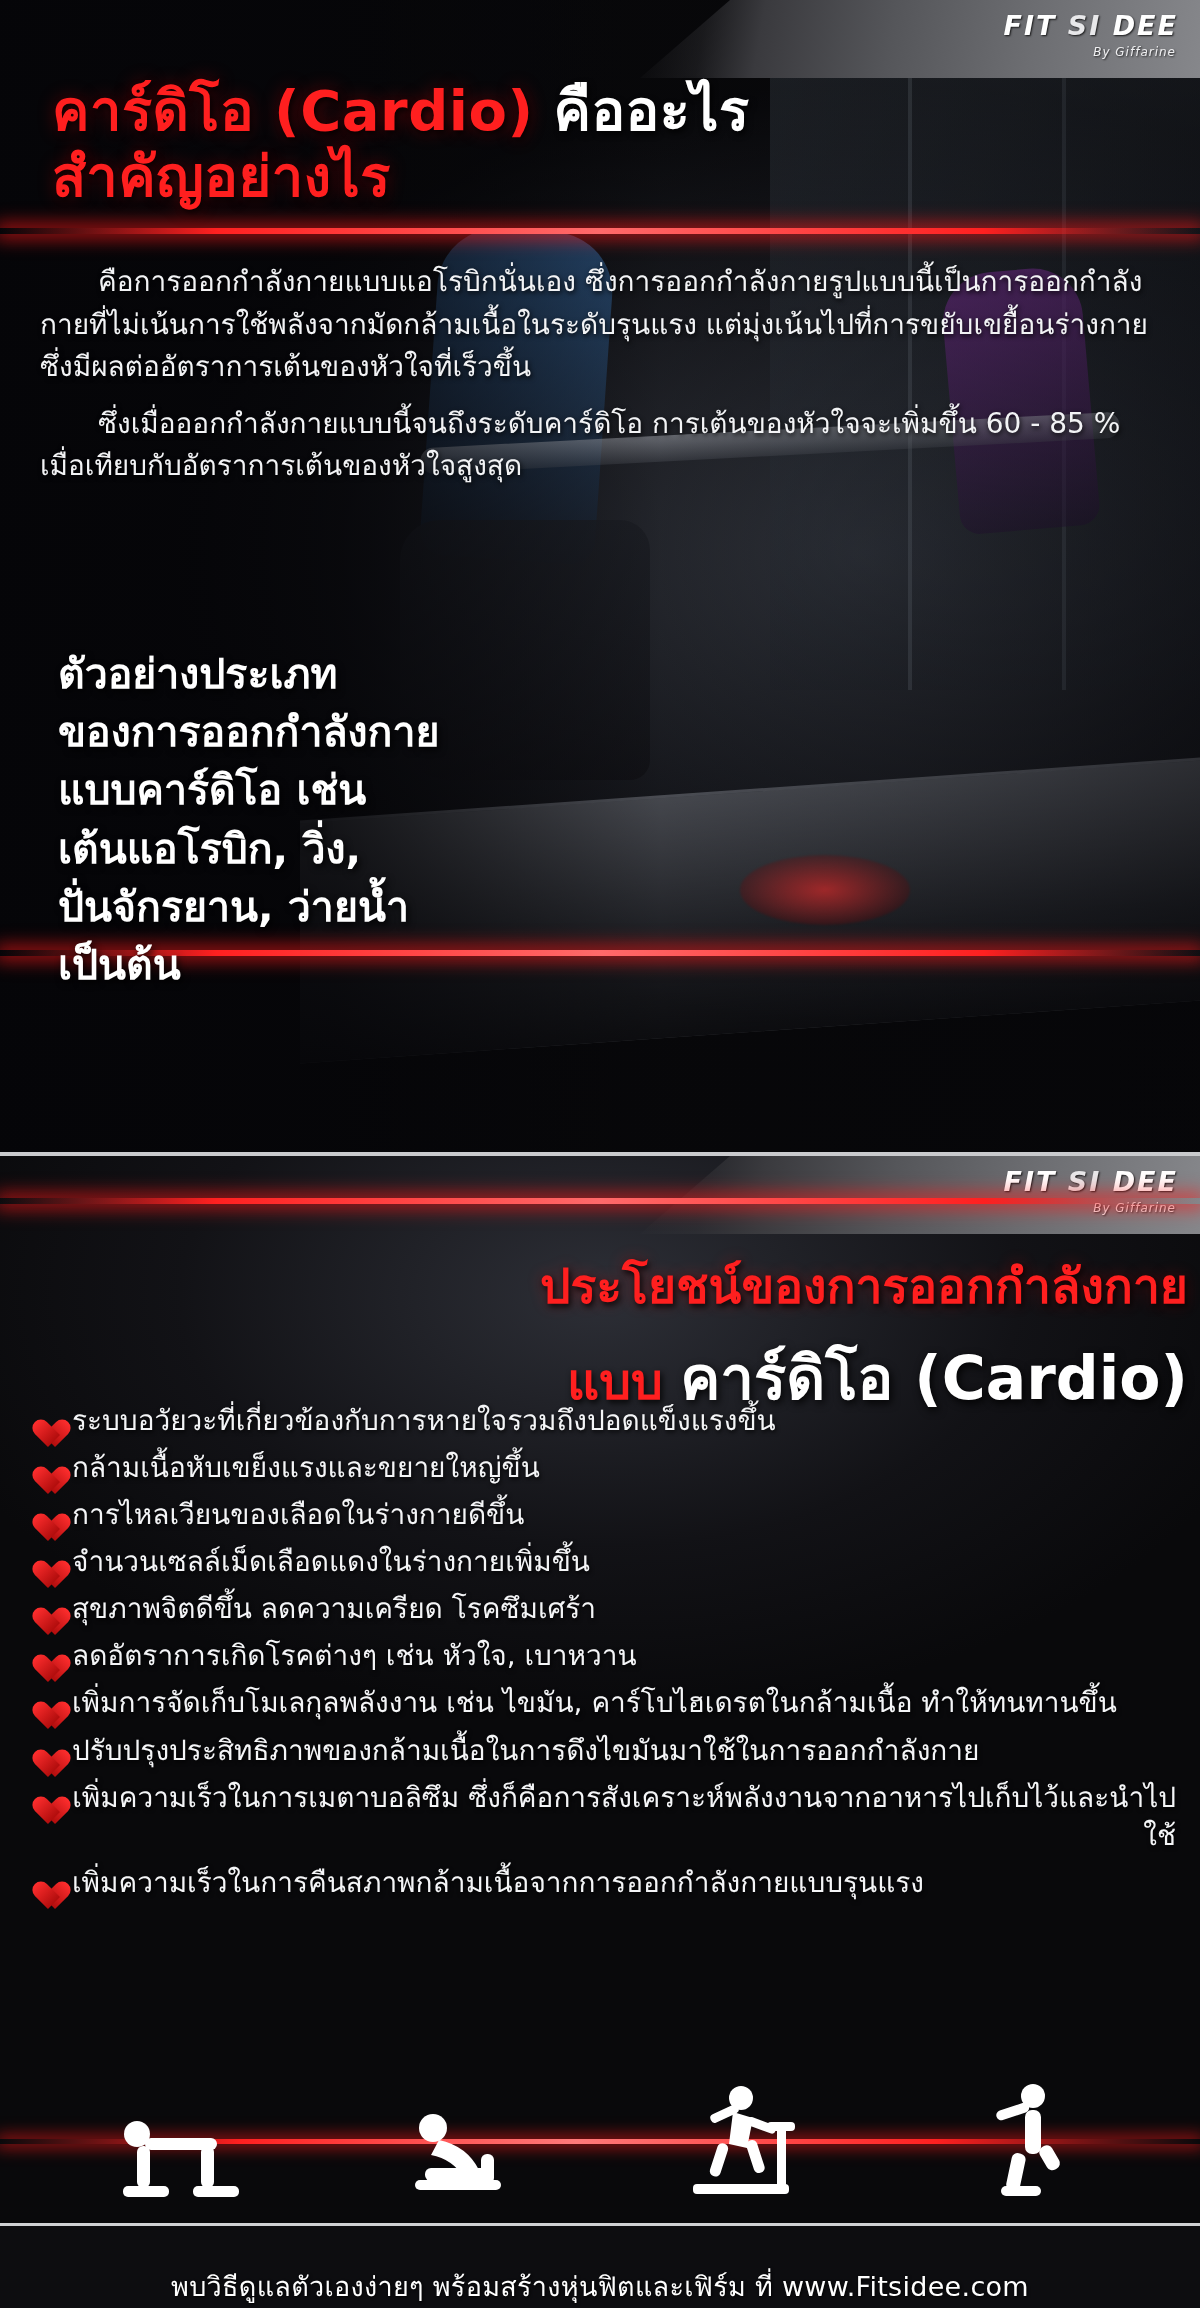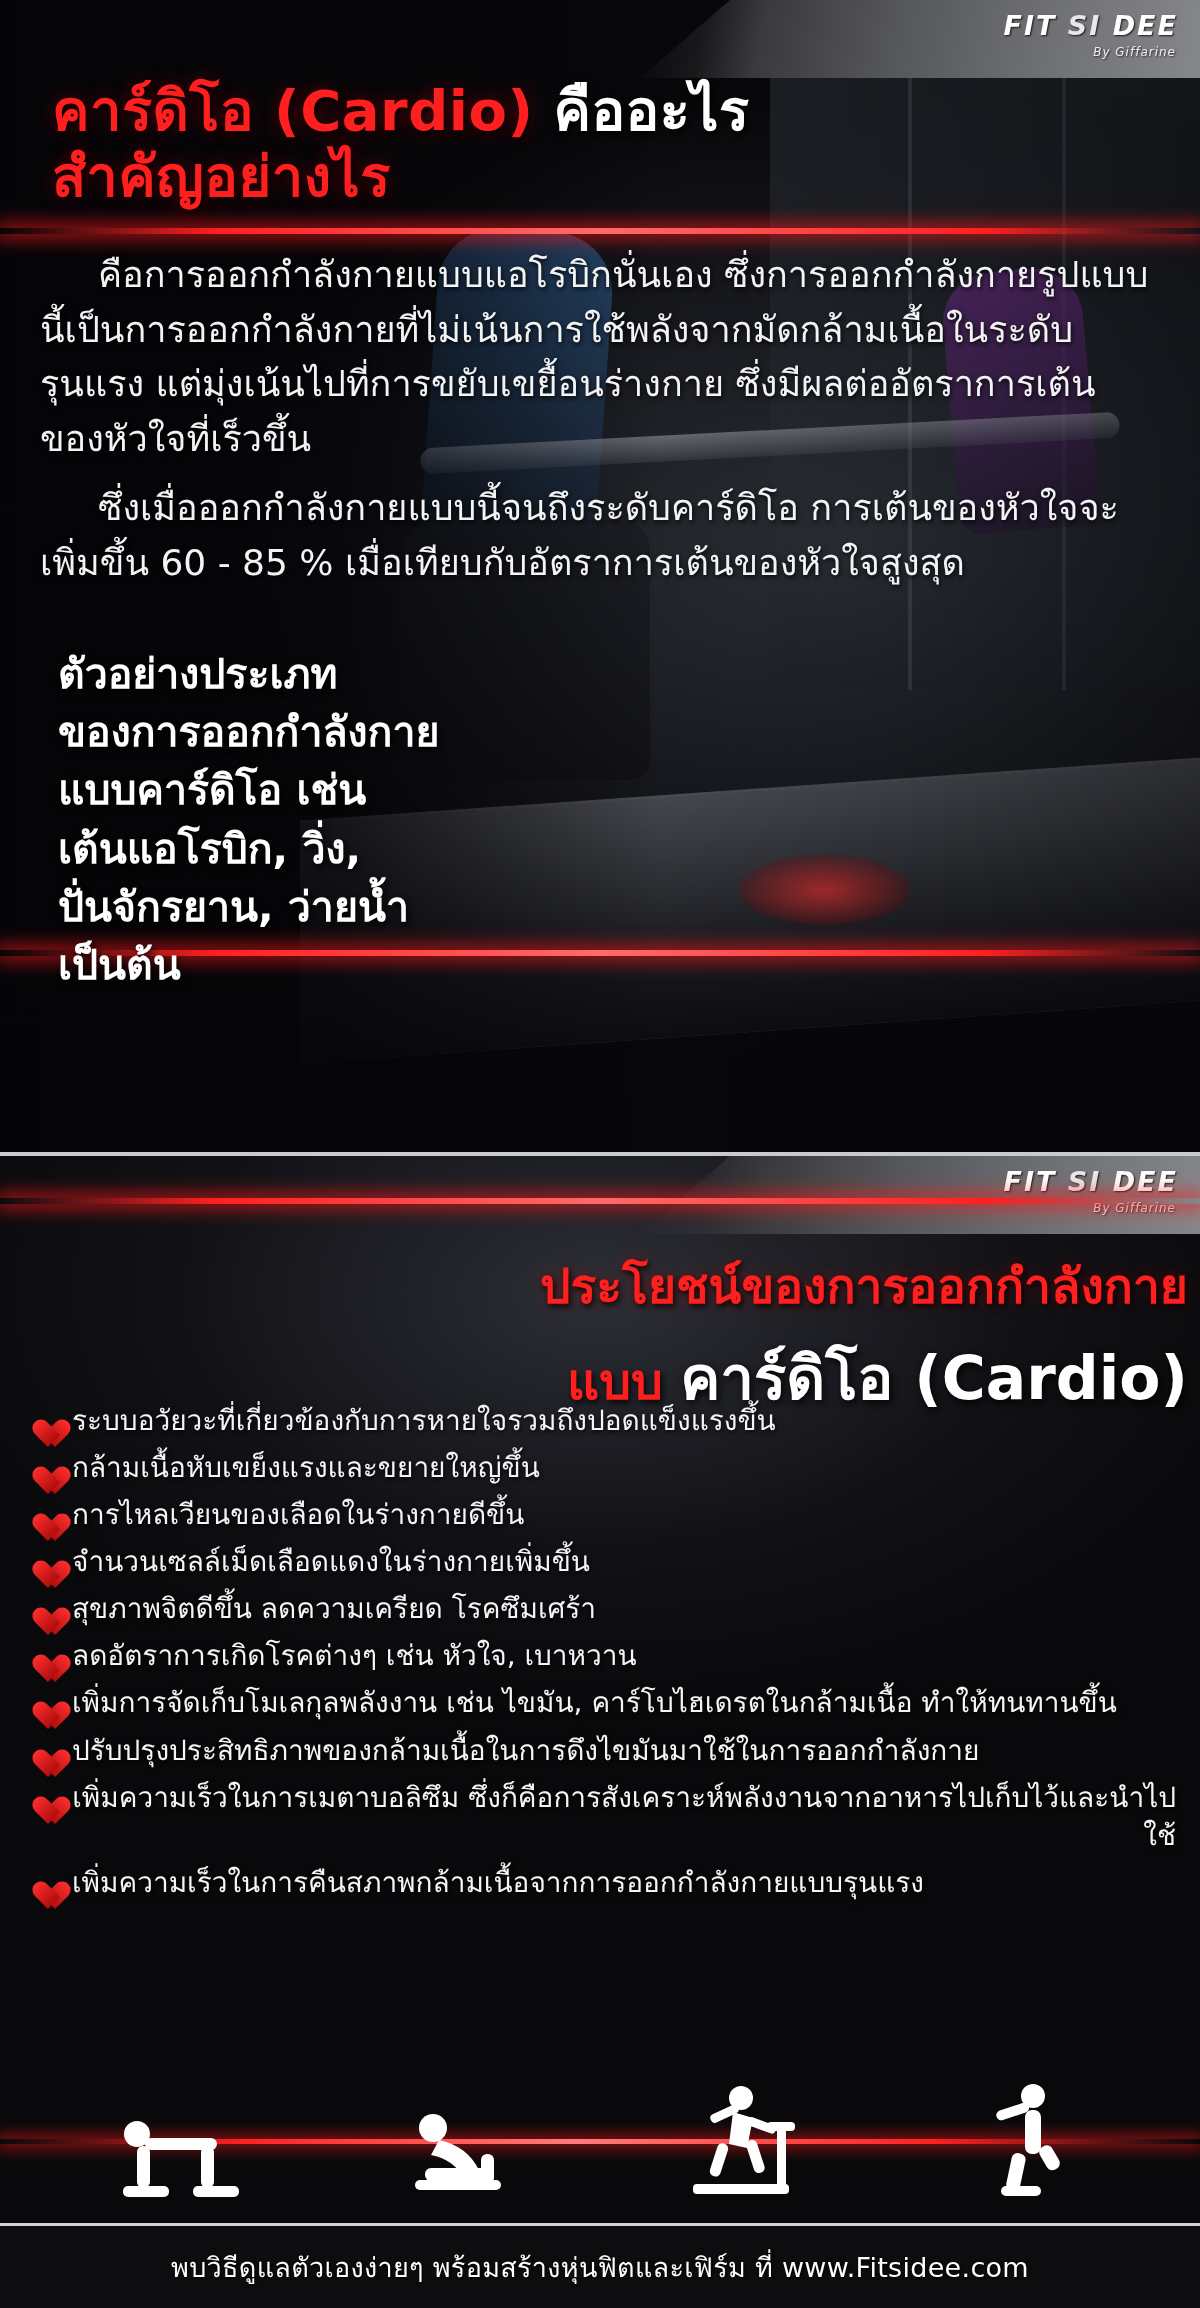--- a/index.html
+++ b/index.html
@@ -155,25 +155,25 @@
     font-weight: bold;
     line-height: 1.18;
     color: #ff1f1f;
     text-shadow: 2px 3px 6px rgba(0,0,0,0.85), 0 0 18px rgba(255,0,0,0.35);
     letter-spacing: 0.5px;
   }
   .h1-line .white { color: #ffffff; text-shadow: 2px 3px 6px rgba(0,0,0,0.9); }
 
   .body-text {
     position: absolute;
-    left: 40px; top: 248px;
+    left: 40px; top: 261px;
     width: 1110px;
     z-index: 20;
     color: #f2f3f5;
-    font-size: 36px;
+    font-size: 28px;
     line-height: 1.52;
     text-shadow: 1px 2px 5px rgba(0,0,0,0.95);
   }
   .body-text p { margin: 0 0 14px 0; }
   .body-text p.indent { text-indent: 58px; }
 
   .examples {
     position: absolute;
     left: 58px; top: 645px;
     z-index: 20;
@@ -280,21 +280,21 @@
   }
 
   
   #footer {
     position: absolute;
     left: 0; right: 0; bottom: 0;
     height: 82px;
     background: #0d0d10;
     border-top: 3px solid #d0d1d4;
     display: flex;
-    align-items: center;
+    align-items: flex-end;
     justify-content: center;
     z-index: 40;
   }
   #footer .ftext {
     color: #ffffff;
     font-size: 27px;
     letter-spacing: 0.3px;
     text-shadow: 1px 1px 3px rgba(0,0,0,0.9);
   }
 </style>

